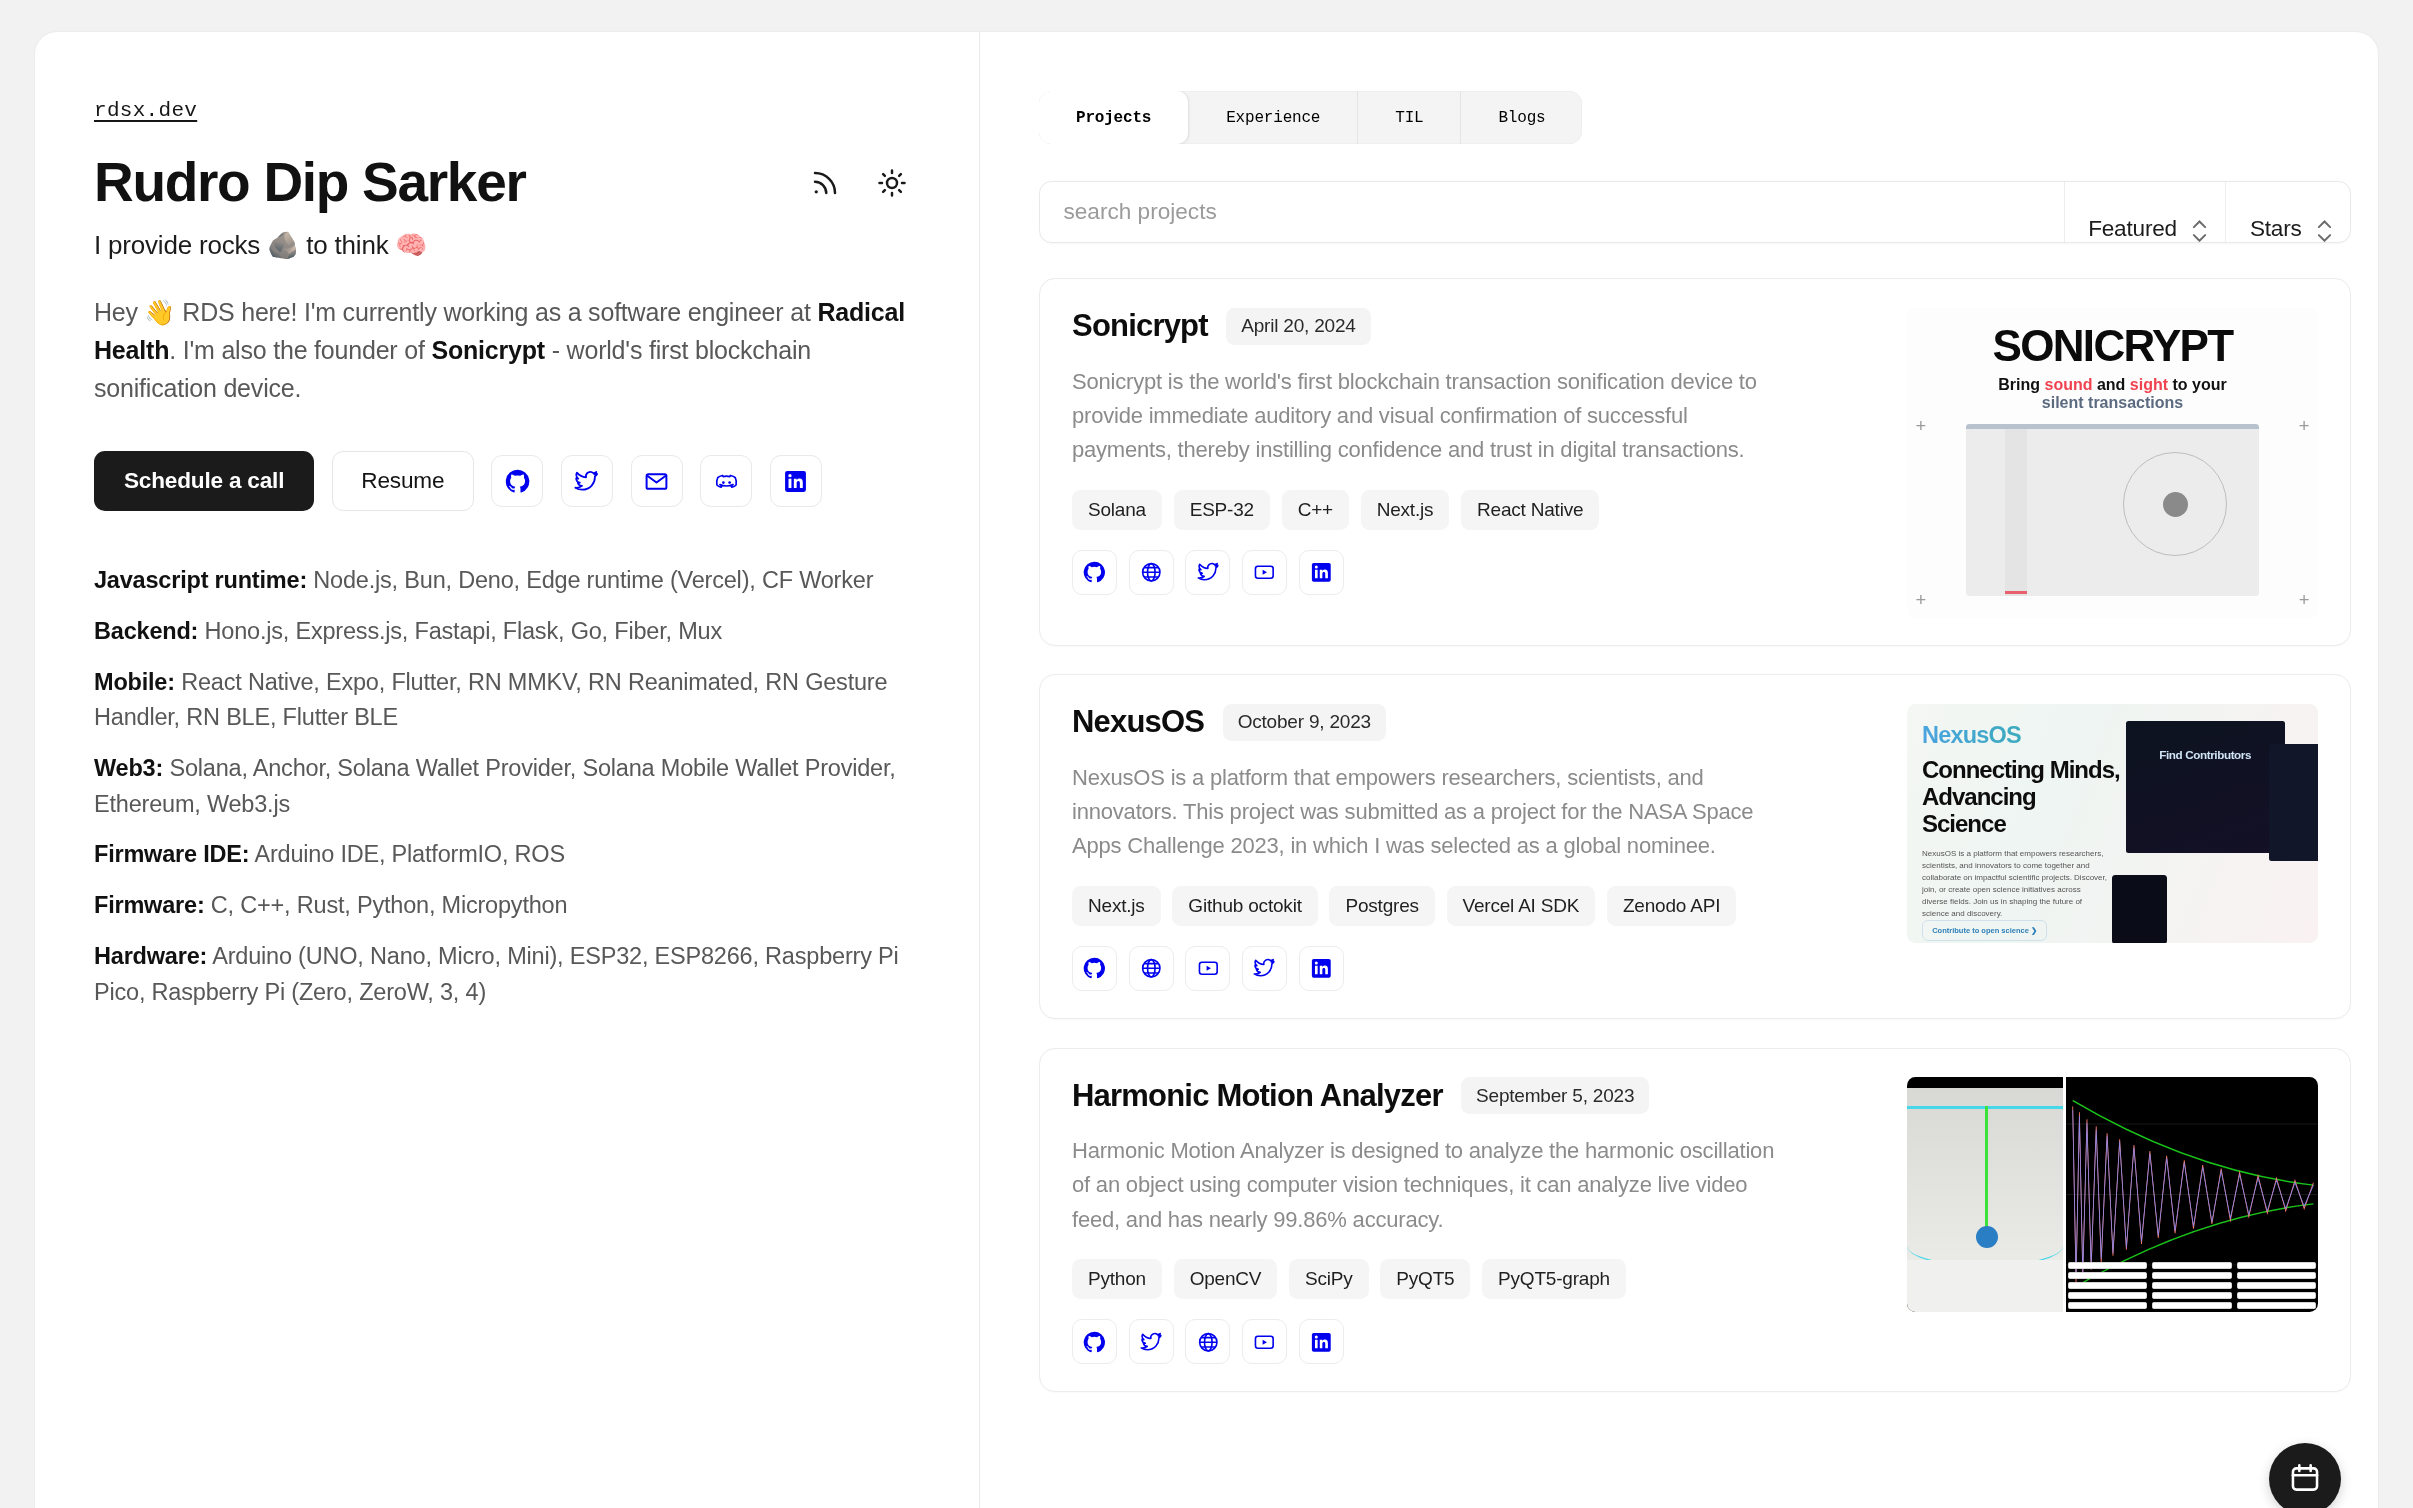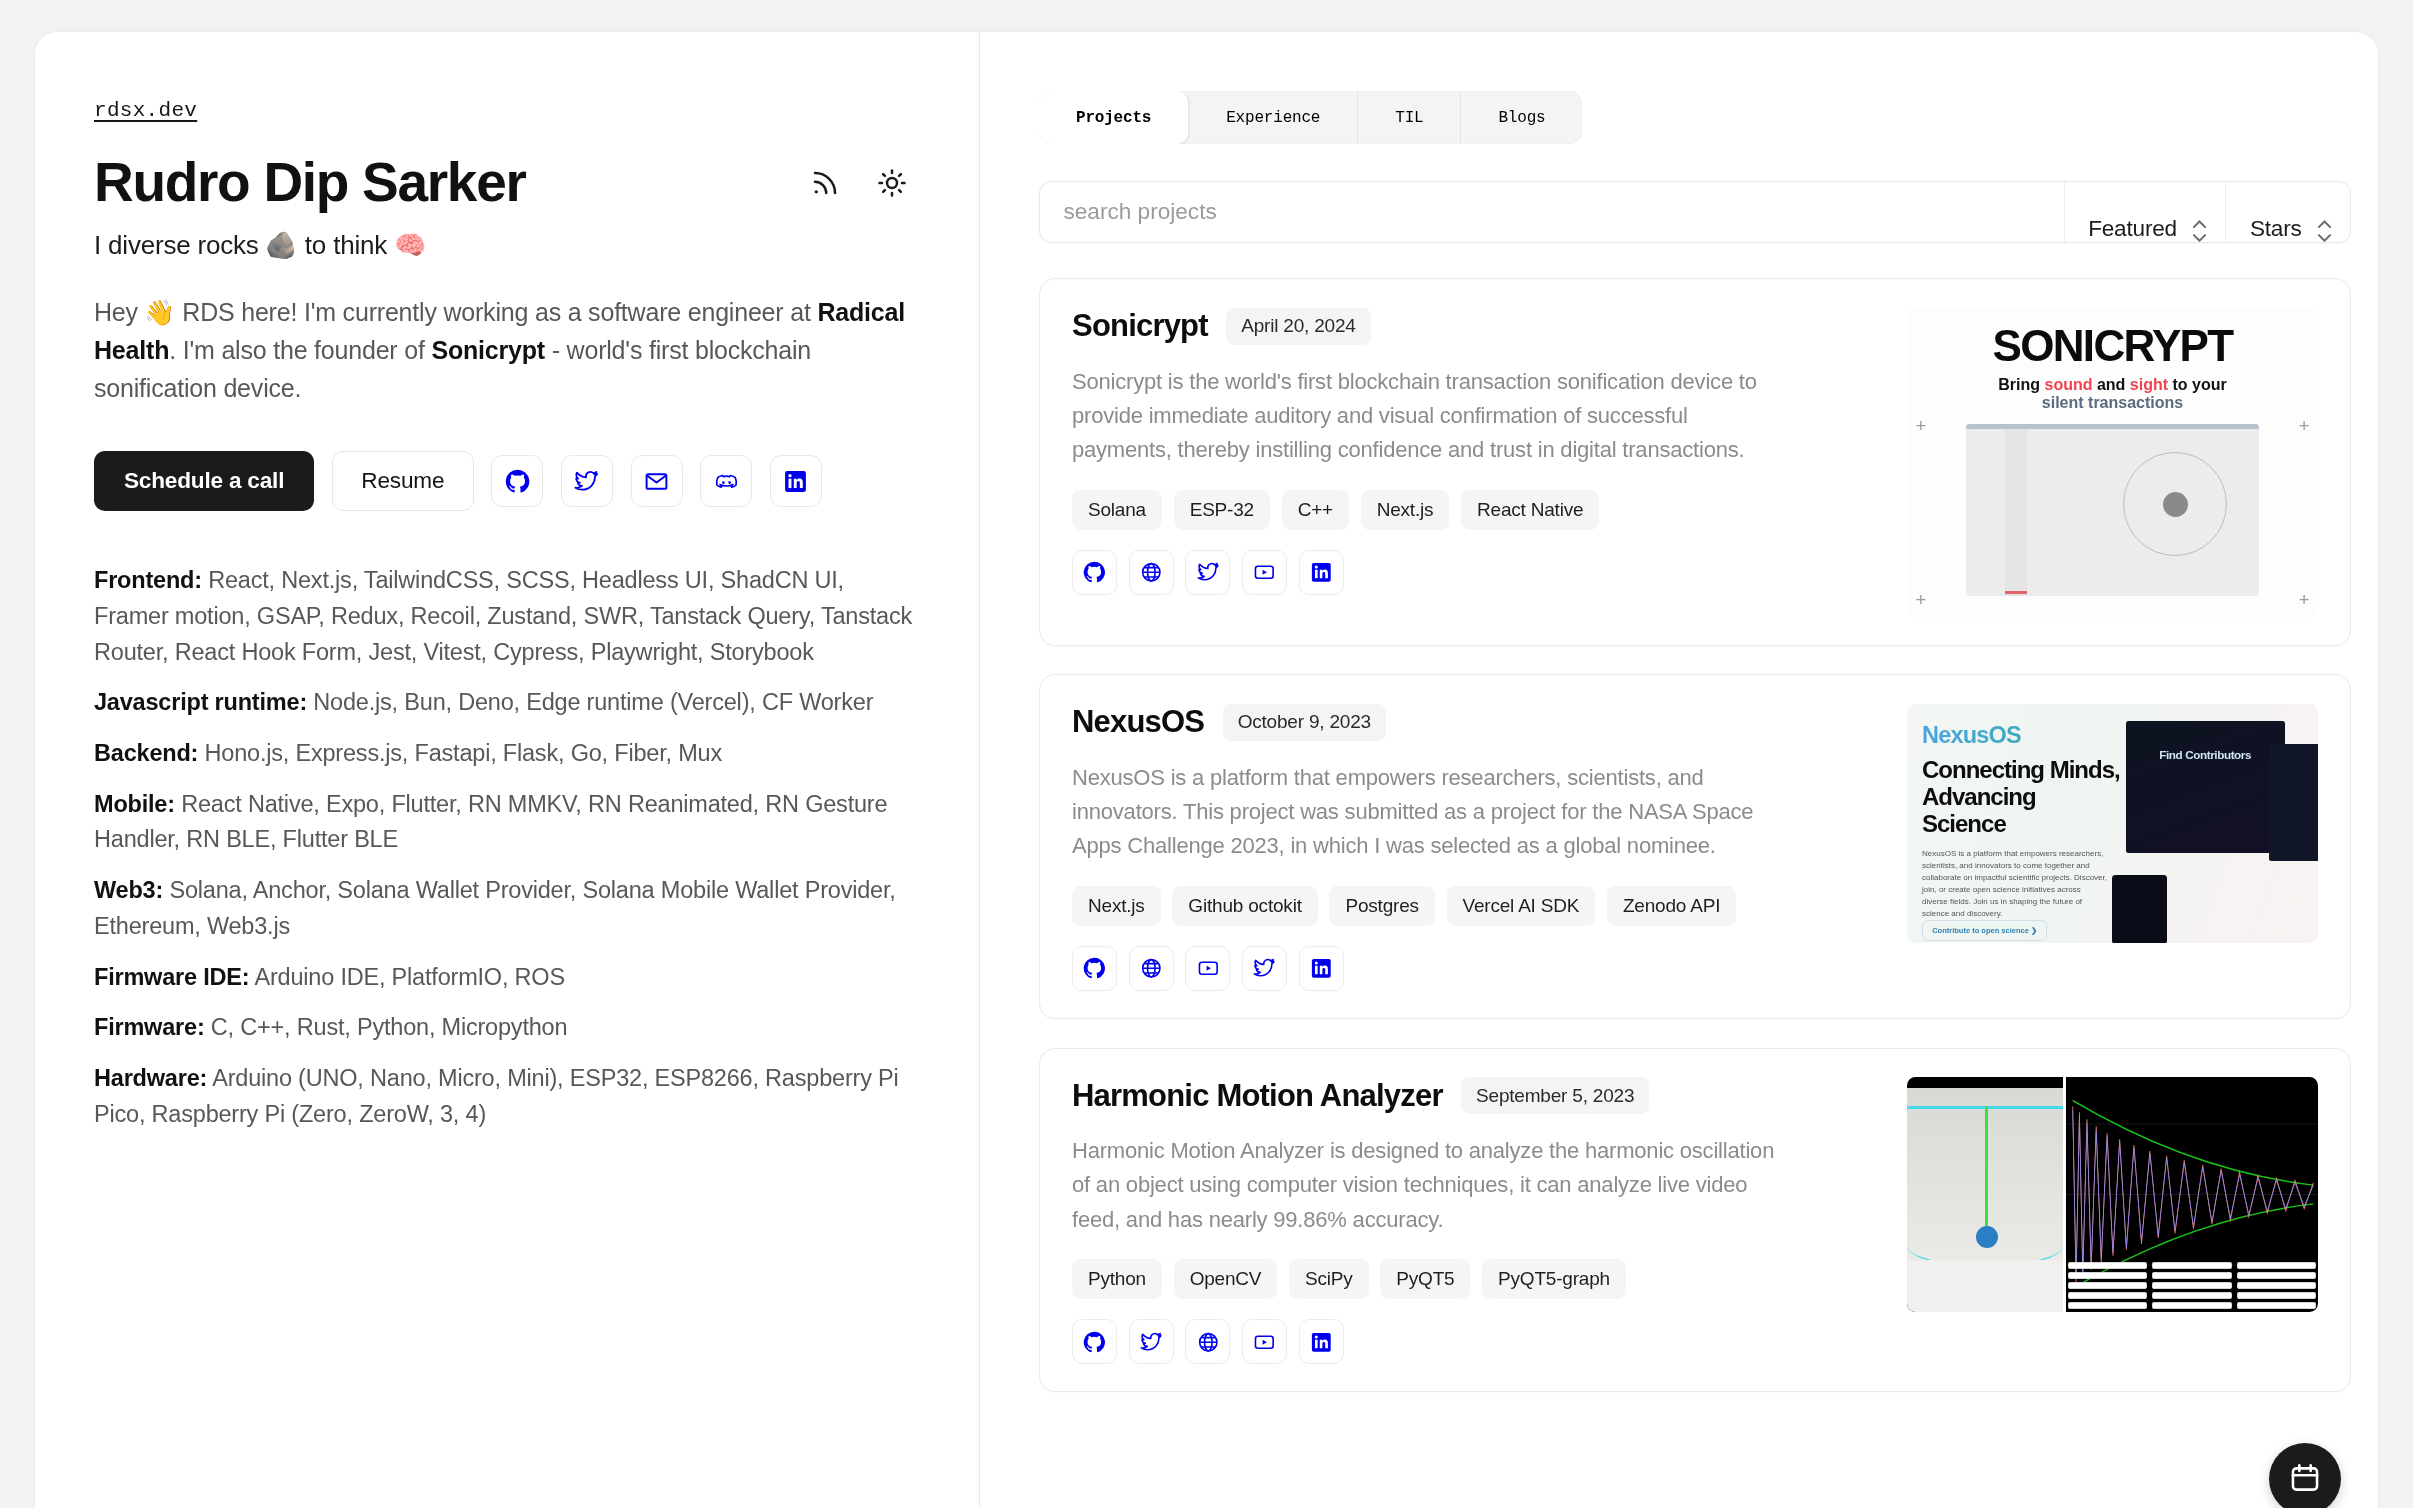--- a/index.html
+++ b/index.html
@@ -380,21 +380,21 @@
         </span>
         <span class="head-icon">
           <svg viewBox="0 0 24 24" fill="none" stroke="currentColor" stroke-width="2" stroke-linecap="round">
             <circle cx="12" cy="12" r="4"></circle>
                 <path d="M12 2v2M12 20v2M4.9 4.9l1.4 1.4M17.7 17.7l1.4 1.4M2 12h2M20 12h2M4.9 19.1l1.4-1.4M17.7 6.3l1.4-1.4"></path>
           </svg>
         </span>
       </div>
     </div>
 
-    <div class="tagline">I diverse rocks 🪨 to think 🧠</div>
+    <div class="tagline">I provide rocks 🪨 to think 🧠</div>
 
     <p class="intro"><span>Hey 👋 RDS here! I'm currently working as a software engineer at </span><b>Radical Health</b><span>. I'm also the founder of </span><b>Sonicrypt</b><span> - world's first blockchain sonification device.</span></p>
 
     <div class="actions">
       <button class="btn-primary">Schedule a call</button>
       <button class="btn-outline">Resume</button>
 
       <a class="icon-btn" href="#">
         <span>
           <svg viewBox="0 0 24 24" fill="currentColor">
@@ -432,21 +432,20 @@
                 <rect x="2" y="2" width="20" height="20" rx="2"></rect>
                 <rect x="5.3" y="9.3" width="2.8" height="9" fill="#fff"></rect>
                 <circle cx="6.7" cy="6.4" r="1.6" fill="#fff"></circle>
                 <path d="M10.4 9.3h2.7v1.3c.5-.9 1.5-1.5 2.8-1.5 2.2 0 3.1 1.4 3.1 3.8v5.4h-2.8v-4.8c0-1.2-.4-1.9-1.5-1.9-1 0-1.6.7-1.6 1.9v4.8h-2.7z" fill="#fff"></path>
               </svg>
         </span>
       </a>
     </div>
 
     <div class="skills">
-      <div class="skill-row"><b>Frontend:</b><span> React, Next.js, TailwindCSS, SCSS, Headless UI, ShadCN UI, Framer motion, GSAP, Redux, Recoil, Zustand, SWR, Tanstack Query, Tanstack Router, React Hook Form, Jest, Vitest, Cypress, Playwright, Storybook</span></div>
       <div class="skill-row"><b>Javascript runtime:</b><span> Node.js, Bun, Deno, Edge runtime (Vercel), CF Worker</span></div>
       <div class="skill-row"><b>Backend:</b><span> Hono.js, Express.js, Fastapi, Flask, Go, Fiber, Mux</span></div>
       <div class="skill-row"><b>Mobile:</b><span> React Native, Expo, Flutter, RN MMKV, RN Reanimated, RN Gesture Handler, RN BLE, Flutter BLE</span></div>
       <div class="skill-row"><b>Web3:</b><span> Solana, Anchor, Solana Wallet Provider, Solana Mobile Wallet Provider, Ethereum, Web3.js</span></div>
       <div class="skill-row"><b>Firmware IDE:</b><span> Arduino IDE, PlatformIO, ROS</span></div>
       <div class="skill-row"><b>Firmware:</b><span> C, C++, Rust, Python, Micropython</span></div>
       <div class="skill-row"><b>Hardware:</b><span> Arduino (UNO, Nano, Micro, Mini), ESP32, ESP8266, Raspberry Pi Pico, Raspberry Pi (Zero, ZeroW, 3, 4)</span></div>
     </div>
   </div>
 

